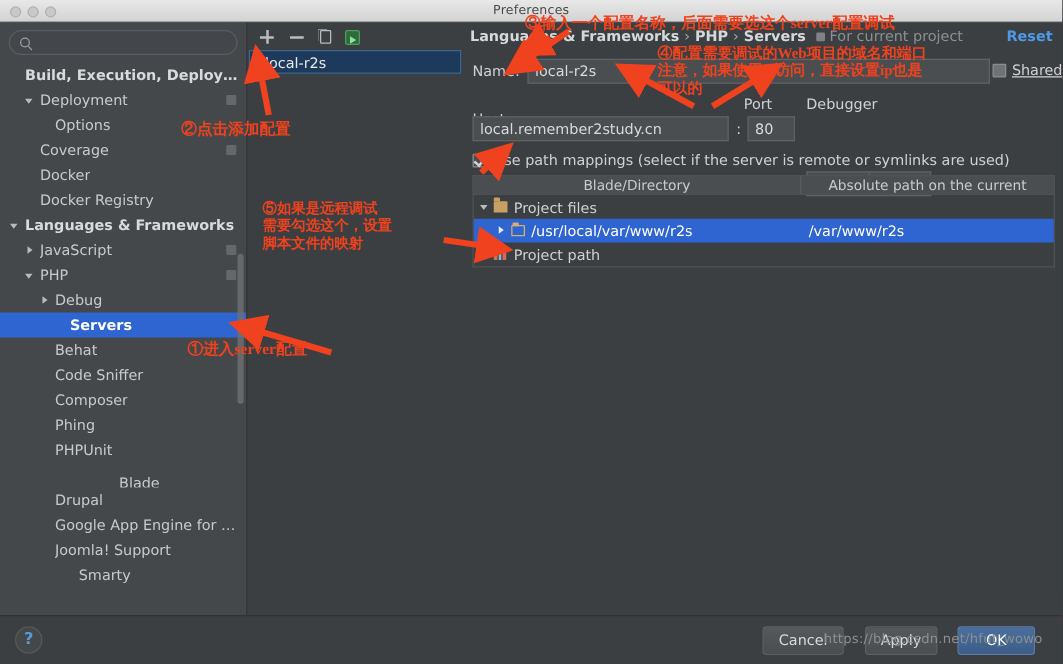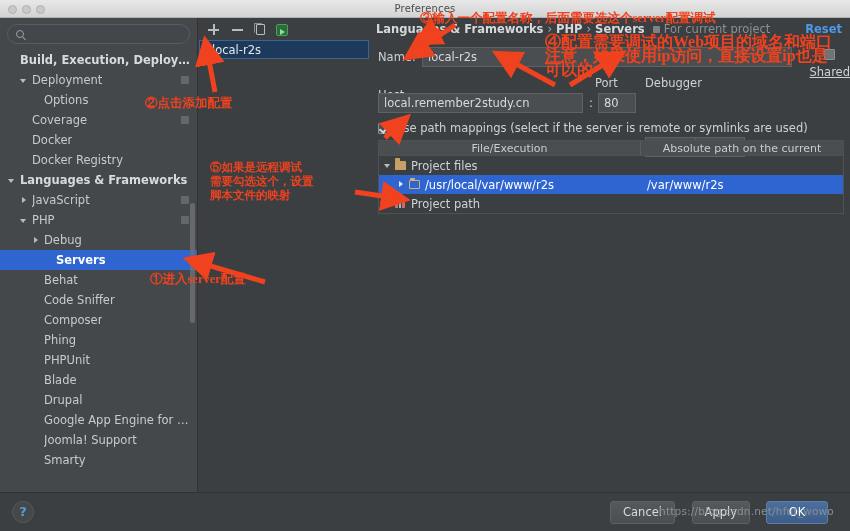--- a/index.html
+++ b/index.html
@@ -135,21 +135,21 @@
   }
 
   
   .name-row { position:absolute; left:8px; top:28px; width:466px; height:22px; display:flex; align-items:center; }
   .lbl-name { width:44px; font-size:11.5px; color:#cfd2d4; }
   .inp {
     background:#4b4e50; border:1px solid #5e6264; color:#d8dbdd;
     height:20px; font-size:11.5px; font-family:inherit; padding:0 5px; outline:none;
   }
   .inp-name { width:370px; }
-  .shared-wrap { position:absolute; right:-6px; top:3px; display:flex; align-items:center; gap:5px;flex-direction:column; }
+  .shared-wrap { position:absolute; right:-6px; top:3px; display:flex; align-items:center; gap:5px; }
   .cbx {
     width:11px; height:11px; background:#6f7375; border:1px solid #8a8e90; border-radius:1px;
     position:relative; flex:none;
   }
   .cbx.on { background:#4b4e50; }
   .cbx.on:after {
     content:''; position:absolute; left:2px; top:0px; width:4px; height:7px;
     border:2px solid #cfd2d4; border-top:none; border-left:none; transform:rotate(40deg);
   }
   .shared-lbl { font-size:11.5px; color:#cfd2d4; }
@@ -235,21 +235,21 @@
     position:absolute; right:16px; top:505px; font-size:10.5px; color:#8b8f91; letter-spacing:.2px;
   }
 
   
   .ann {
     position:absolute; color:#f0421e; font-weight:bold; line-height:14px;
     font-family:Liberation Serif, serif;
     white-space:pre; pointer-events:none;
   }
   .a1 { left:420px; top:11px;  font-size:12.5px; }
-  .a2 { left:545px; top:35px;  font-size:16px; }
+  .a2 { left:526px; top:35px;  font-size:12px; }
   .a3 { left:145px; top:96px;  font-size:12.5px; }
   .a4 { left:150px; top:272px; font-size:12.5px; }
   .a5 { left:210px; top:160px; font-size:11.5px; }
 
   svg.arrows { position:absolute; left:0; top:0; width:850px; height:531px; pointer-events:none; }
 </style>
 </head>
 <body>
 
 <div class="titlebar">
@@ -332,37 +332,37 @@
           <span class="lbl">Composer</span>
         </div>
         <div class="tree-row" style="padding-left: 32px;">
           <span class="arrow"></span>
           <span class="lbl">Phing</span>
         </div>
         <div class="tree-row" style="padding-left: 32px;">
           <span class="arrow"></span>
           <span class="lbl">PHPUnit</span>
         </div>
-        <div class="tree-row" style="padding-left: 32px;">
+        <div class="tree-row" style="padding-left: 32px; flex-direction: column;">
           <span class="arrow"></span>
           <span class="lbl">Blade</span>
         </div>
         <div class="tree-row" style="padding-left: 32px;">
           <span class="arrow"></span>
           <span class="lbl">Drupal</span>
         </div>
         <div class="tree-row" style="padding-left: 32px;">
           <span class="arrow"></span>
           <span class="lbl">Google App Engine for PHI</span>
         </div>
         <div class="tree-row" style="padding-left: 32px;">
           <span class="arrow"></span>
           <span class="lbl">Joomla! Support</span>
         </div>
-        <div class="tree-row" style="padding-left: 32px;">
+        <div class="tree-row" style="padding-left: 32px; margin-left: 19px;">
           <span class="arrow"></span>
           <span class="lbl">Smarty</span>
         </div>
       </div>
     <div class="sb-scroll"></div>
   </div>
 
   <div class="midcol" style="top:0;">
     <div class="mid-toolbar">
       <span class="tb-icon tb-plus"></span>
@@ -410,21 +410,21 @@
       <span class="arw"></span>
     </div>
 
     <div class="pm-check">
       <span class="cbx on" id="pmbox"></span>
       <span class="t">Use path mappings (select if the server is remote or symlinks are used)</span>
     </div>
 
     <div class="tbl">
       <div class="tbl-head">
-        <div class="th-a">File/Execution</div>
+        <div class="th-a">Blade/Directory</div>
         <div class="th-b">Absolute path on the current</div>
       </div>
       <div class="tbl-body" id="tblbody">
           <div class="trow">
             <div class="c1" style="padding-left: 4px;">
               <span class="tw-arrow open"></span>
               <span class="folder"></span>
               <span>Project files</span>
             </div>
             <div class="c2"></div>

